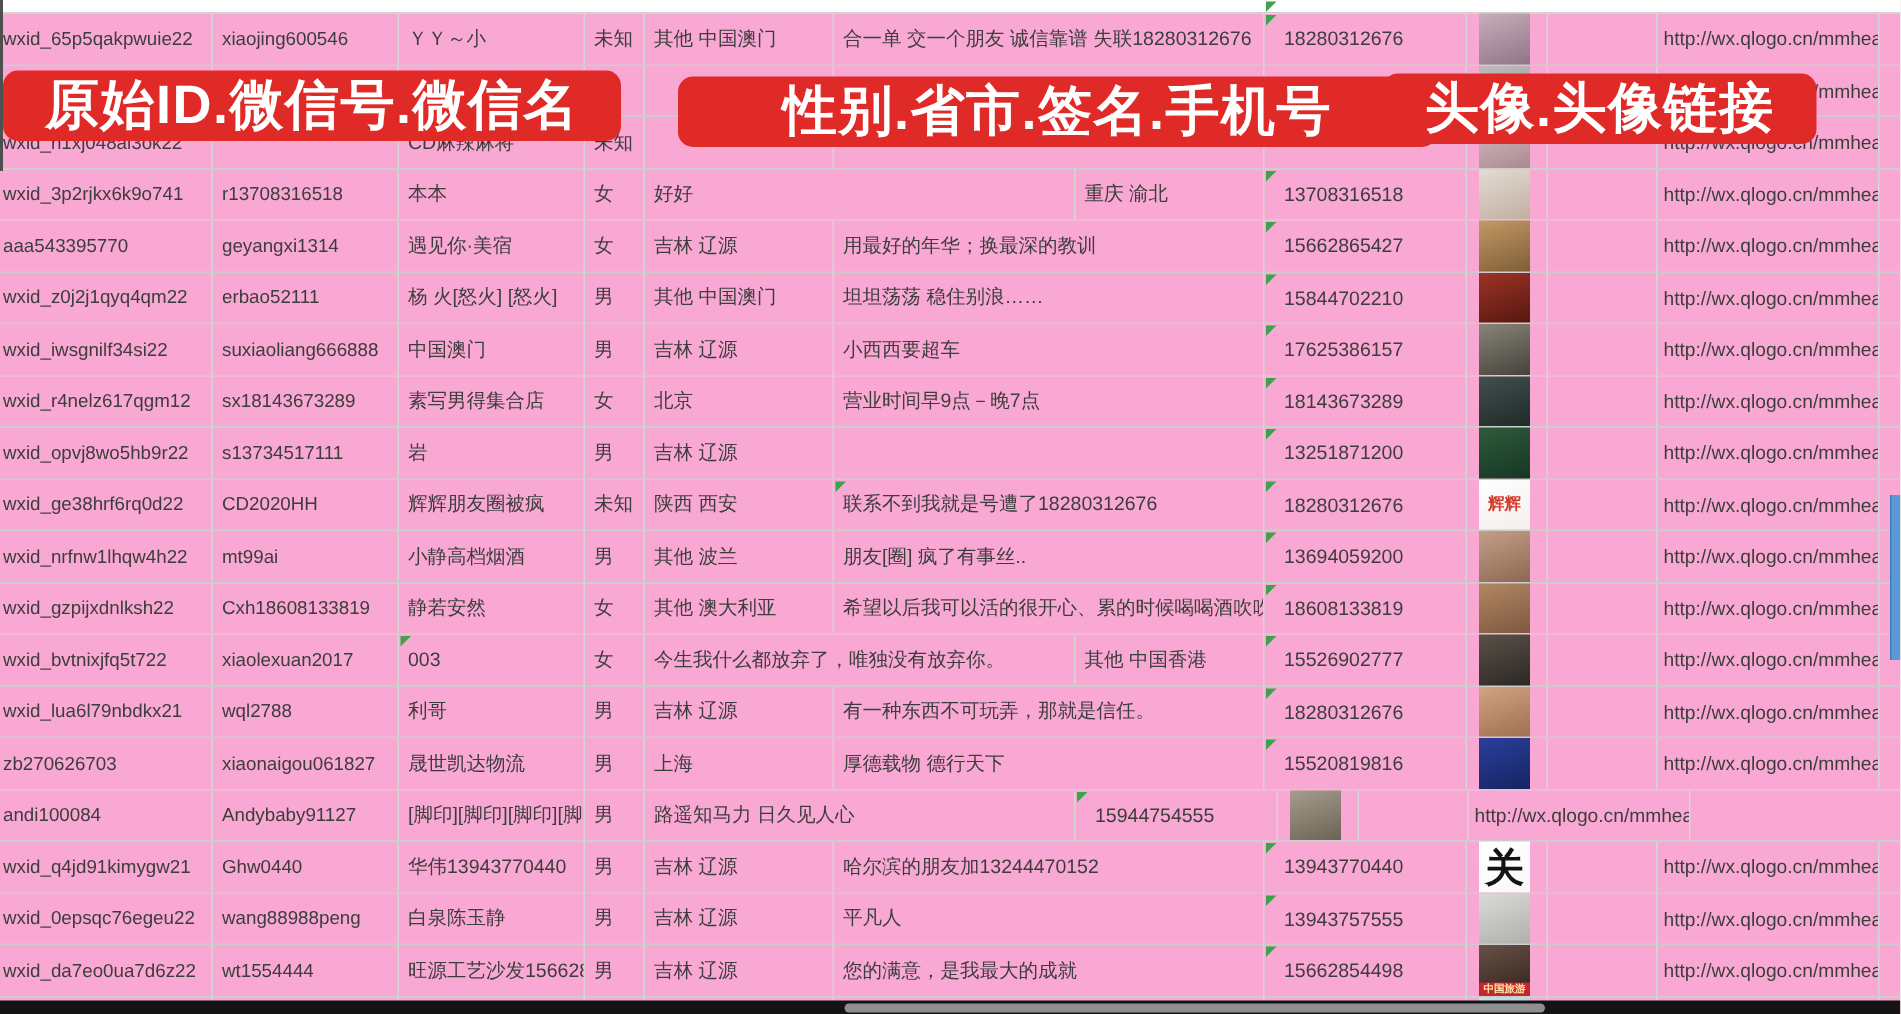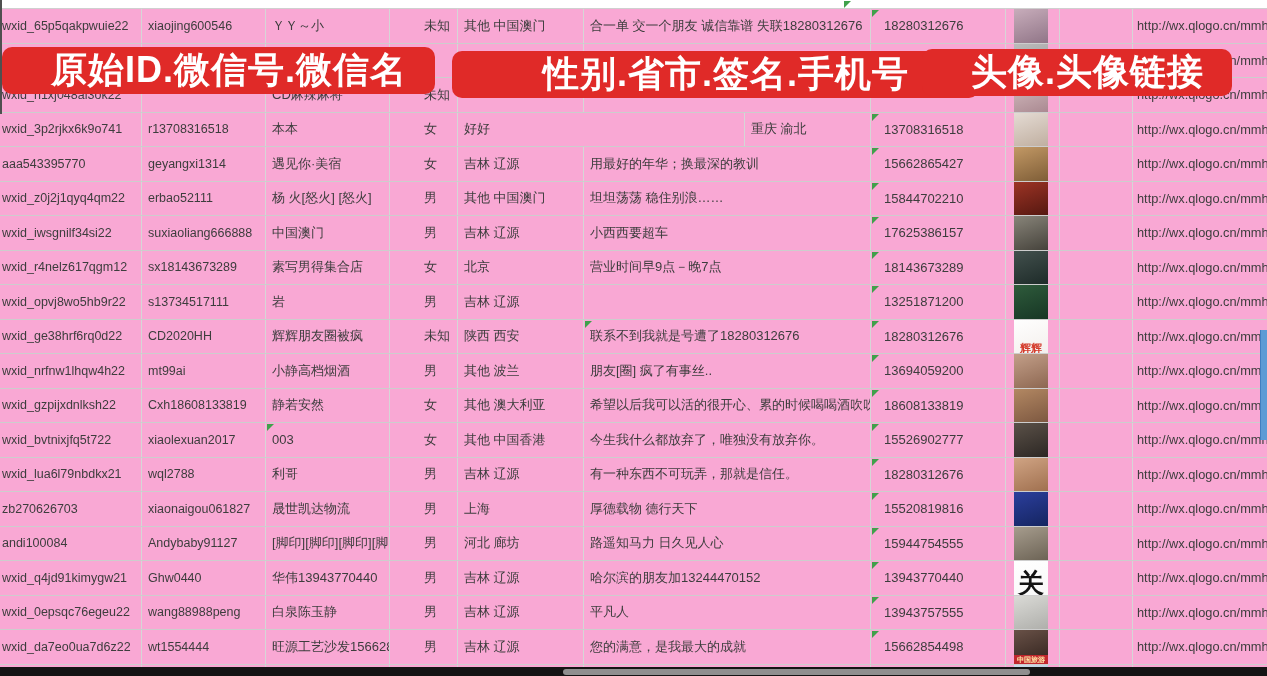--- a/index.html
+++ b/index.html
@@ -11,48 +11,48 @@
   .grid{position:absolute;left:0;top:8px;border-top:1px solid #cfcfcf;}
   .row{display:flex;height:34.5px;box-sizing:border-box;border-bottom:1px solid #cdcdcd;background:#f9a8d4;}
   .cell{
     position:relative;box-sizing:border-box;border-right:1px solid #d6d6d6;
     padding:0 6px;font-size:13px;white-space:nowrap;overflow:hidden;
     display:flex;align-items:center;flex:0 0 auto;
   }
   .c-id{width:142px;padding-left:2px;font-size:12.5px;}
   .c-wxid{width:124px;font-size:12.5px;}
   .c-name{width:124px;}
-  .c-gender{width:40px;margin-left:28px;}
+  .c-gender{width:40px;}
   .c-region{width:126px;}
   .c-sig{width:287px;}
   .c-phone{width:135px;padding-left:13px;}
   .c-phone.offset{padding-left:44px;}
   .c-avatar{width:54px;padding:0;}
   .c-gap{width:73px;}
   .c-link{width:148px;padding-left:4px;font-size:12.8px;}
   .c-edge{width:14px;border-right:none;}
   
   .flag::before{
     content:"";position:absolute;top:1px;left:1px;width:0;height:0;
     border-top:7px solid #3fa14b;border-right:7px solid transparent;
   }
   .avatar{
     position:relative;width:34px;height:36px;margin-left:8px;overflow:hidden;
-    display:flex;align-items:flex-end;justify-content:center;
+    display:flex;align-items:center;justify-content:center;
   }
   .avatar .av-txt{font-weight:bold;line-height:1;}
   .avatar .av-band{
     position:absolute;left:0;right:0;bottom:0;height:10px;background:#c1272d;
     color:#ffe9a8;font-size:7px;line-height:10px;text-align:center;font-weight:bold;
   }
   
   .banner{
     position:absolute;background:#e02a28;border-radius:10px;color:#ffffff;
     font-weight:bold;font-size:36px;display:flex;align-items:center;justify-content:center;
-    letter-spacing:1px;z-index:5;padding-left:21px;
+    letter-spacing:1px;z-index:5;
   }
   #banner1{left:2px;top:47px;width:412px;height:47px;}
   #banner2{left:452px;top:51px;width:506px;height:47px;}
   #banner3{left:922px;top:49px;width:289px;height:47px;text-align:right;}
   
   .left-edge{position:absolute;left:0;top:0;width:2px;height:114px;background:#4f4f4f;z-index:4;}
   .vscroll{position:absolute;right:0;top:330px;width:6px;height:110px;background:#5b9bd5;border-left:1px solid #3f7fc0;z-index:6;}
   .bottombar{position:absolute;left:0;bottom:0;width:1267px;height:9px;background:#141414;z-index:7;}
   .hthumb{position:absolute;left:563px;top:1.5px;width:467px;height:6px;background:#8f8f8f;border-radius:3px;}
   .stray-flag{position:absolute;left:844px;top:1px;width:0;height:0;border-top:7px solid #3fa14b;border-right:7px solid transparent;z-index:3;}
@@ -246,22 +246,22 @@
         </div>
         <div class="cell c-gap"></div>
         <div class="cell c-link">http://wx.qlogo.cn/mmhead</div>
         <div class="cell c-edge"></div>
       </div>
       <div class="row">
         <div class="cell c-id">wxid_bvtnixjfq5t722</div>
         <div class="cell c-wxid">xiaolexuan2017</div>
         <div class="cell c-name flag">003</div>
         <div class="cell c-gender">女</div>
+        <div class="cell c-sig">今生我什么都放弃了，唯独没有放弃你。</div>
         <div class="cell c-region">其他 中国香港</div>
-        <div class="cell c-sig">今生我什么都放弃了，唯独没有放弃你。</div>
         <div class="cell c-phone flag">15526902777</div>
         <div class="cell c-avatar">
           <div class="avatar" style="background: linear-gradient(160deg, rgb(92, 82, 73), rgb(43, 38, 35));"></div>
         </div>
         <div class="cell c-gap"></div>
         <div class="cell c-link">http://wx.qlogo.cn/mmhead</div>
         <div class="cell c-edge"></div>
       </div>
       <div class="row">
         <div class="cell c-id">wxid_lua6l79nbdkx21</div>
@@ -291,21 +291,20 @@
         </div>
         <div class="cell c-gap"></div>
         <div class="cell c-link">http://wx.qlogo.cn/mmhead</div>
         <div class="cell c-edge"></div>
       </div>
       <div class="row">
         <div class="cell c-id">andi100084</div>
         <div class="cell c-wxid">Andybaby91127</div>
         <div class="cell c-name">[脚印][脚印][脚印][脚印</div>
         <div class="cell c-gender">男</div>
-        <div class="cell c-region">河北 廊坊</div>
         <div class="cell c-sig">路遥知马力 日久见人心</div>
         <div class="cell c-phone flag">15944754555</div>
         <div class="cell c-avatar">
           <div class="avatar" style="background: linear-gradient(160deg, rgb(169, 159, 144), rgb(107, 98, 84));"></div>
         </div>
         <div class="cell c-gap"></div>
         <div class="cell c-link">http://wx.qlogo.cn/mmhead</div>
         <div class="cell c-edge"></div>
       </div>
       <div class="row">

